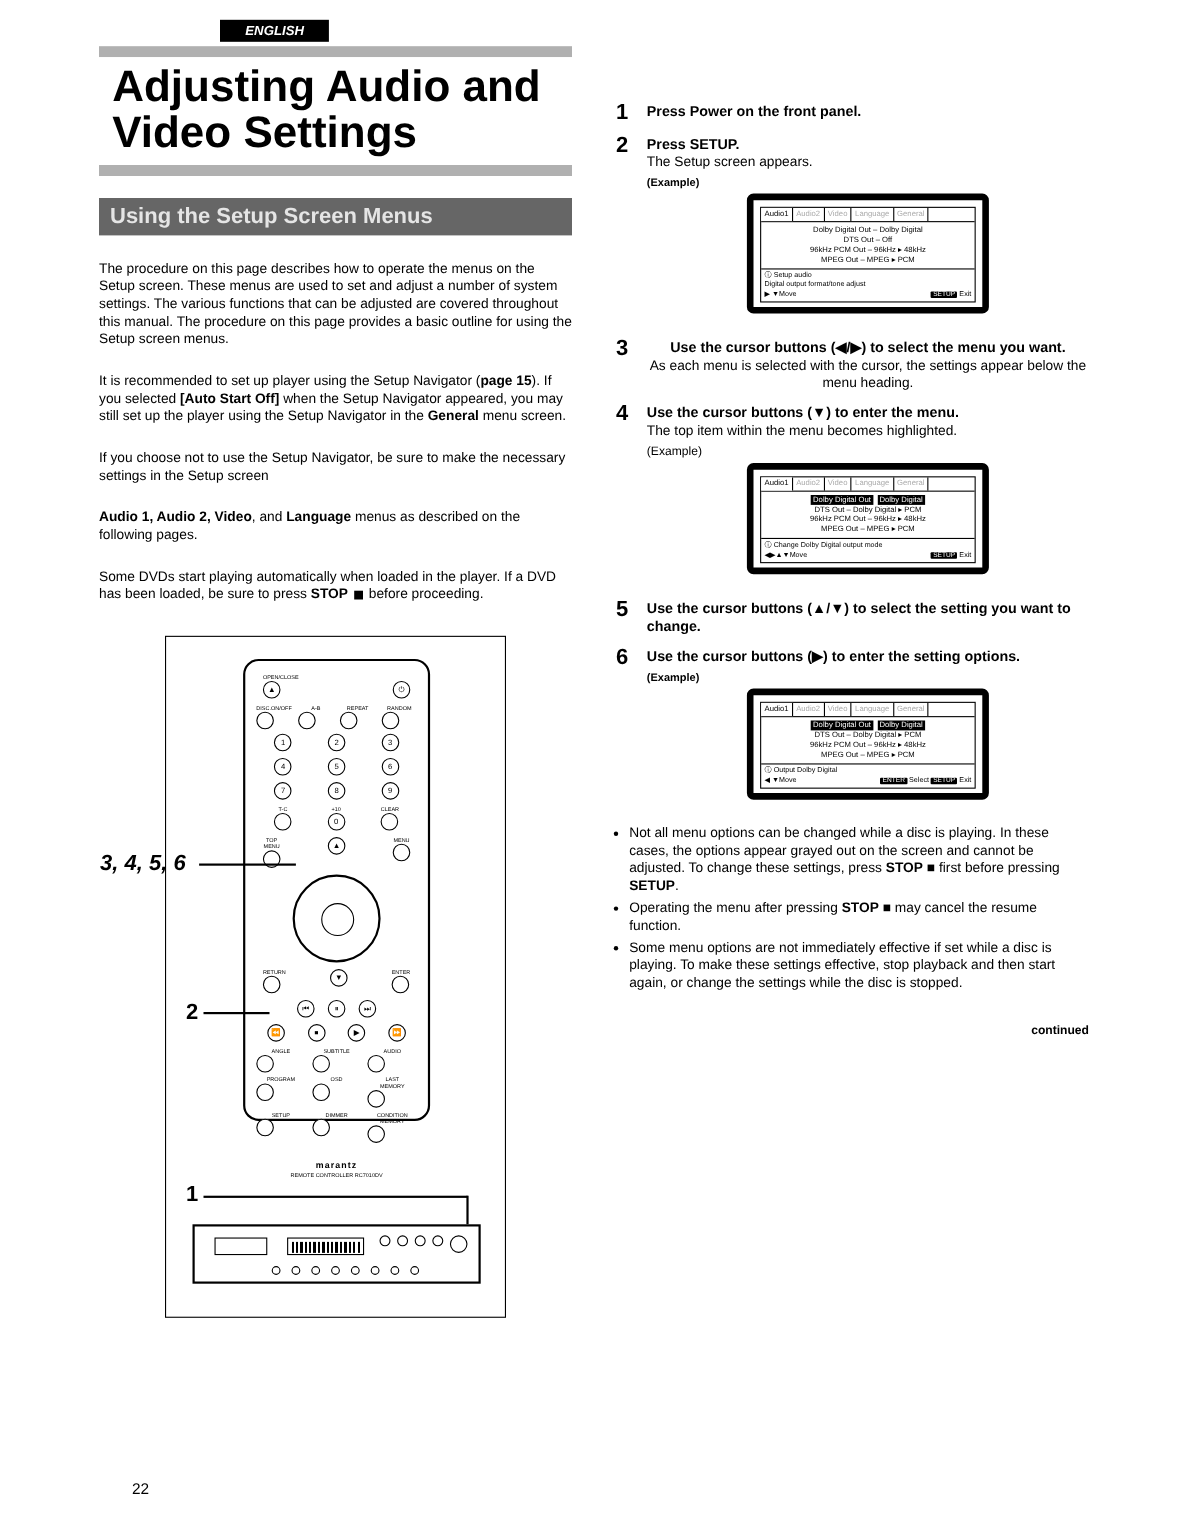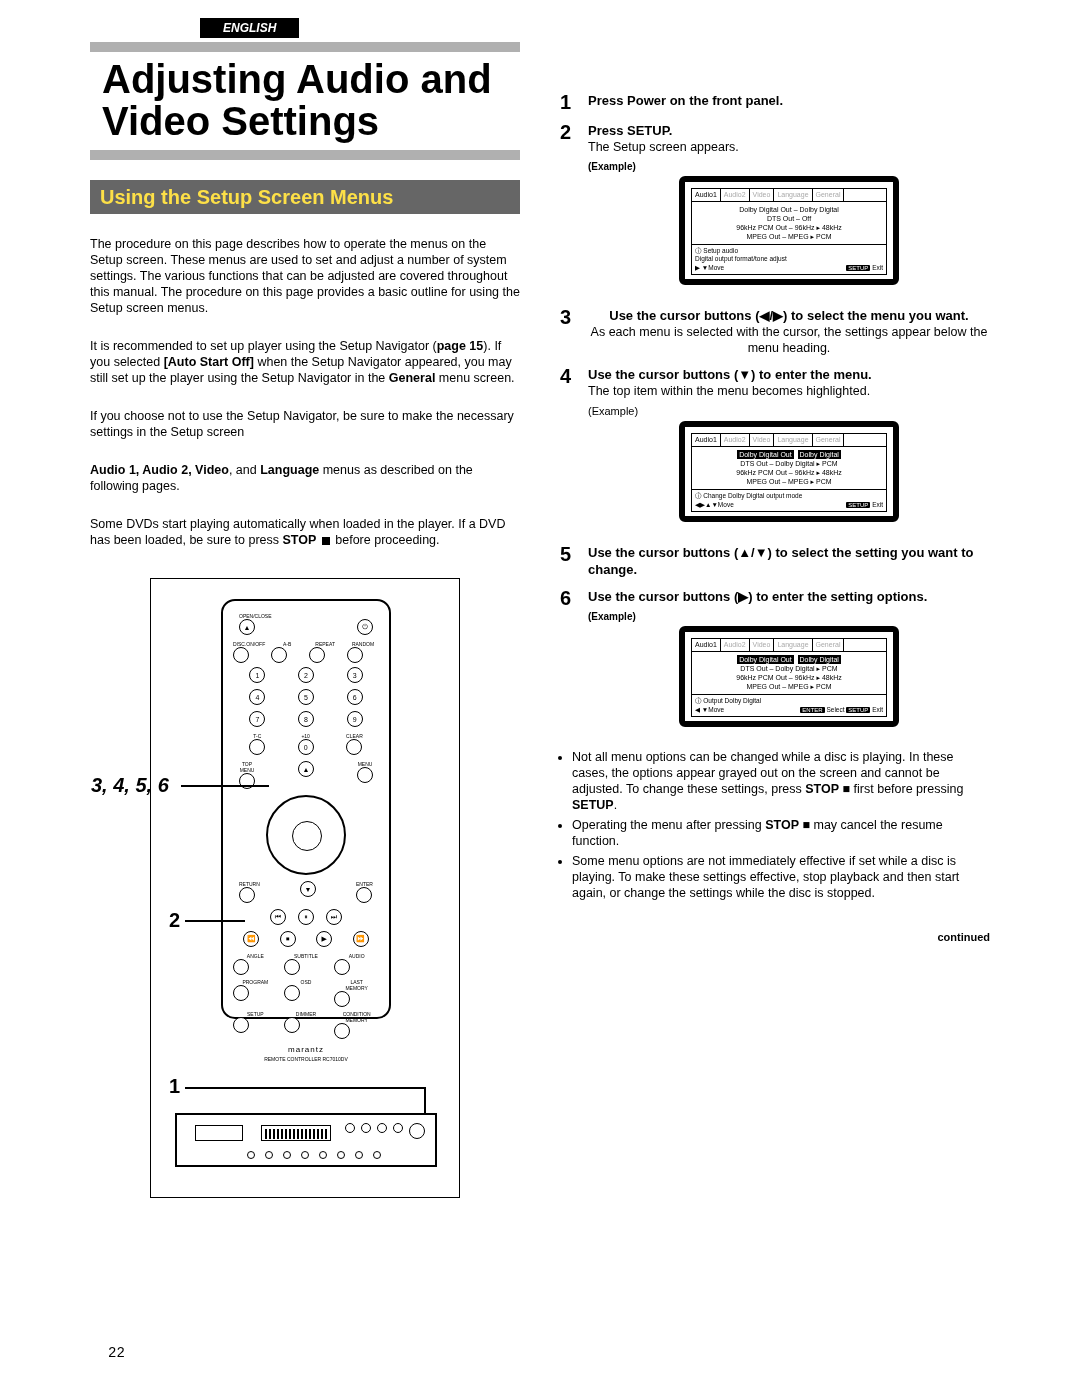--- a/index.html
+++ b/index.html
@@ -37,21 +37,21 @@
     font-size: 40px;
     line-height: 42px;
     font-weight: bold;
     padding: 6px 12px 8px 12px;
   }
   .main-title-container {
     margin-bottom: 20px;
   }
   .section-hdr {
     background: #666;
-    color: #fde047;
+    color: #e5e5e5;
     font-size: 20px;
     font-weight: bold;
     padding: 6px 10px 6px 10px;
     line-height: 22px;
   }
   .body-text {
     font-size: 12.5px;
     line-height: 16px;
     margin-top: 22px;
   }
@@ -149,21 +149,21 @@
   }
   .rlabel { font-size: 5px; text-align: center; line-height: 6px; }
   .nav-ring {
     width: 80px; height: 80px; border: 2px solid #000; border-radius: 50%;
     margin: 6px auto; position: relative; background: #fff;
   }
   .nav-ring::before {
     content: ""; position: absolute; top: 24px; left: 24px;
     width: 28px; height: 28px; border: 1.5px solid #000; border-radius: 50%;
   }
-  .remote-brand { text-align: center; font-size: 8px; font-weight: normal; margin-top: 6px; letter-spacing: 1px; }
+  .remote-brand { text-align: center; font-size: 8px; font-weight: bold; margin-top: 16px; letter-spacing: 1px; }
   .player-box {
     position: absolute;
     bottom: 30px; left: 24px;
     width: 262px; height: 54px;
     border: 2px solid #000;
     background: #fff;
   }
   .player-box .disp { position: absolute; left: 84px; top: 10px; width: 70px; height: 16px; border: 1px solid #000; background: #fff; }
   .player-box .disp::after { content: ""; position: absolute; top: 3px; left: 3px; width: 64px; height: 10px; background: repeating-linear-gradient(90deg,#000 0 2px,#fff 2px 4px); }
   .player-box .tray { position: absolute; left: 18px; top: 10px; width: 48px; height: 16px; border: 1px solid #000; }
@@ -178,23 +178,22 @@
     font-weight: bold;
   }
   .callout-line {
     position: absolute;
     background: #000;
     height: 1.5px;
   }
   .page-num {
     position: absolute;
     bottom: 36px;
-    left: 108px;
+    left: 120px;
     font-size: 14px;
-    font-family: Liberation Mono, monospace;
   }
   .bullets { margin-left: 12px; }
   .bullets li { font-size: 12.5px; line-height: 16px; margin-bottom: 4px; list-style: disc; }
   .continued { font-size: 11px; font-weight: bold; text-align: right; margin-top: 30px; }
   .stop-sq { display: inline-block; width: 8px; height: 8px; background: #000; vertical-align: middle; margin: 0 2px; }
 
   .rsection-grid {
     display: grid;
     grid-template-columns: 1fr 1fr 1fr;
     gap: 2px 6px;

